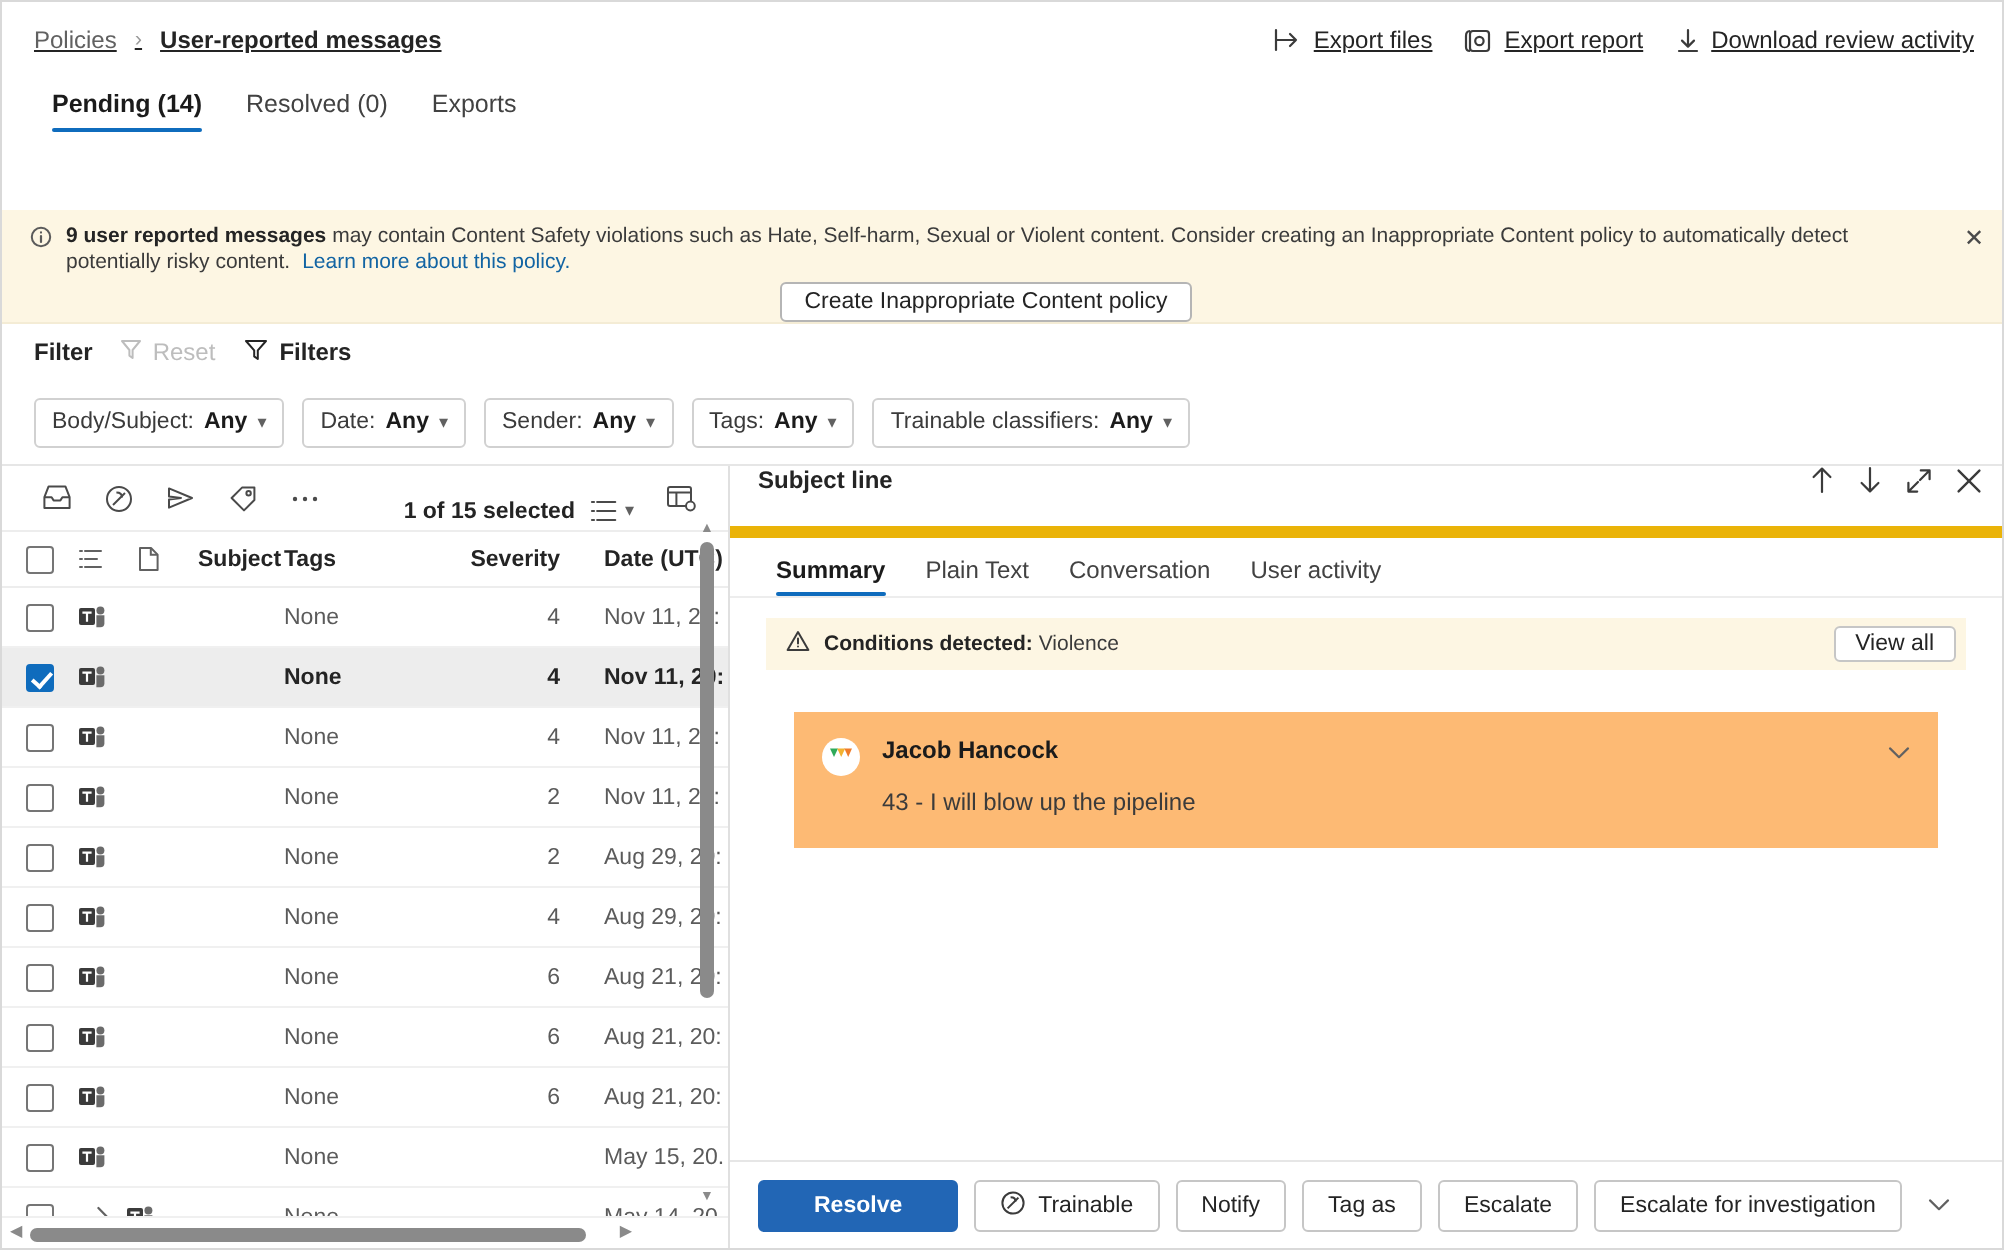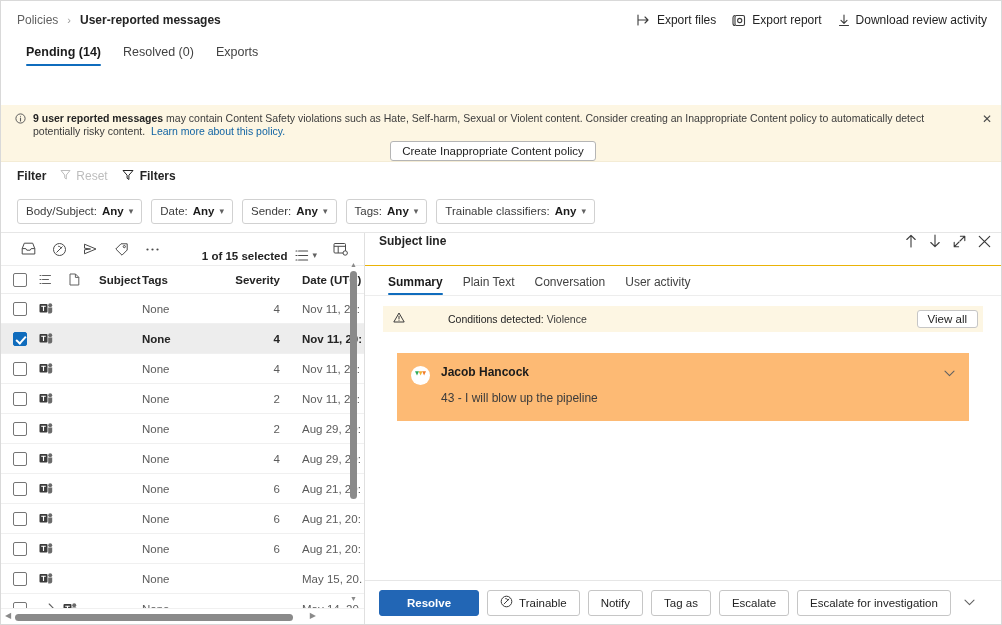--- a/index.html
+++ b/index.html
@@ -17,20 +17,21 @@
     display: flex; flex-direction: column;
     position: relative;
     background: #fff;
   }
 
   
   .topbar {
     height: 38px; flex: 0 0 38px;
     display: flex; 
     padding: 0 14px 0 16px;
+    text-decoration: underline;
   }
   .crumbs { display: flex; align-items: center; gap: 9px; font-size: 12px; }
   .crumb-link { color: #616161; cursor: pointer; }
   .crumb-sep { color: #9a9a9a; font-size: 11px; }
   .crumb-cur { color: #242424; font-weight: bold; }
   .topbar-actions { margin-left: auto; display: flex; align-items: center; gap: 16px; }
   .tb-act { display: flex; align-items: center; gap: 6px; cursor: pointer; color: #242424; font-size: 12px; }
   .tb-act svg { display: block; }
 
   
@@ -159,38 +160,38 @@
     background: #8a8a8a; border-radius: 4px;
   }
   .hscroll .arrow { position: absolute; top: 3px; color: #8a8a8a; font-size: 8px; line-height: 8px; }
   .hscroll .arrow.lt { left: 4px; }
   .hscroll .arrow.rt { right: 48px; }
 
   
   .detail { flex: 1 1 auto; min-width: 0; display: flex; flex-direction: column; }
   .detail-head {
     flex: 0 0 33px; display: flex; align-items: center; padding: 0 10px 16px 14px;
-    border-bottom: 1px solid #eab308;
+    border-bottom: 6px solid #eab308;
   }
   .detail-title { font-size: 12px; font-weight: bold; color: #242424; }
   .detail-head-actions { margin-left: auto; display: flex; align-items: center; gap: 12px; color: #3b3b3b; }
   .dh-ico { cursor: pointer; display: flex; align-items: center; }
 
   .detail-tabs { flex: 0 0 30px; display: flex; align-items: flex-end; gap: 2px; padding: 0 14px; border-bottom: 1px solid #ededed; }
   .dtab { position: relative; padding: 0 9px 7px 9px; font-size: 12px; color: #424242; cursor: pointer; line-height: 1; }
   .dtab.active { color: #1b1b1b; font-weight: bold; }
   .dtab.active::after { content: ""; position: absolute; left: 9px; right: 9px; bottom: 0; height: 2px; background: #0f6cbd; border-radius: 2px; }
 
   .detail-body { flex: 1 1 auto; overflow: hidden; padding: 10px 18px 0 18px; }
   .cond {
     background: #fdf6e3; height: 26px; display: flex; align-items: center;
     padding: 0 5px 0 10px; gap: 7px;
   }
   .cond-txt { font-size: 10.5px; color: #3b3b3b; }
-  .cond-txt b { font-weight: normal; color: #242424; margin-left: 36px; }
+  .cond-txt b { font-weight: bold; color: #242424; }
   .viewall {
     margin-left: auto; background: #fff; border: 1px solid #c6c6c6; border-radius: 3px;
     font-size: 11.5px; padding: 2px 10px; cursor: pointer; color: #242424; font-family: inherit;
   }
   .msgcard {
     margin: 21px 14px 0 14px; background: #fdba74;
     padding: 12px 4px 16px 14px; display: flex; gap: 11px; position: relative;
   }
   .avatar {
     flex: 0 0 19px; width: 19px; height: 19px; border-radius: 50%;

